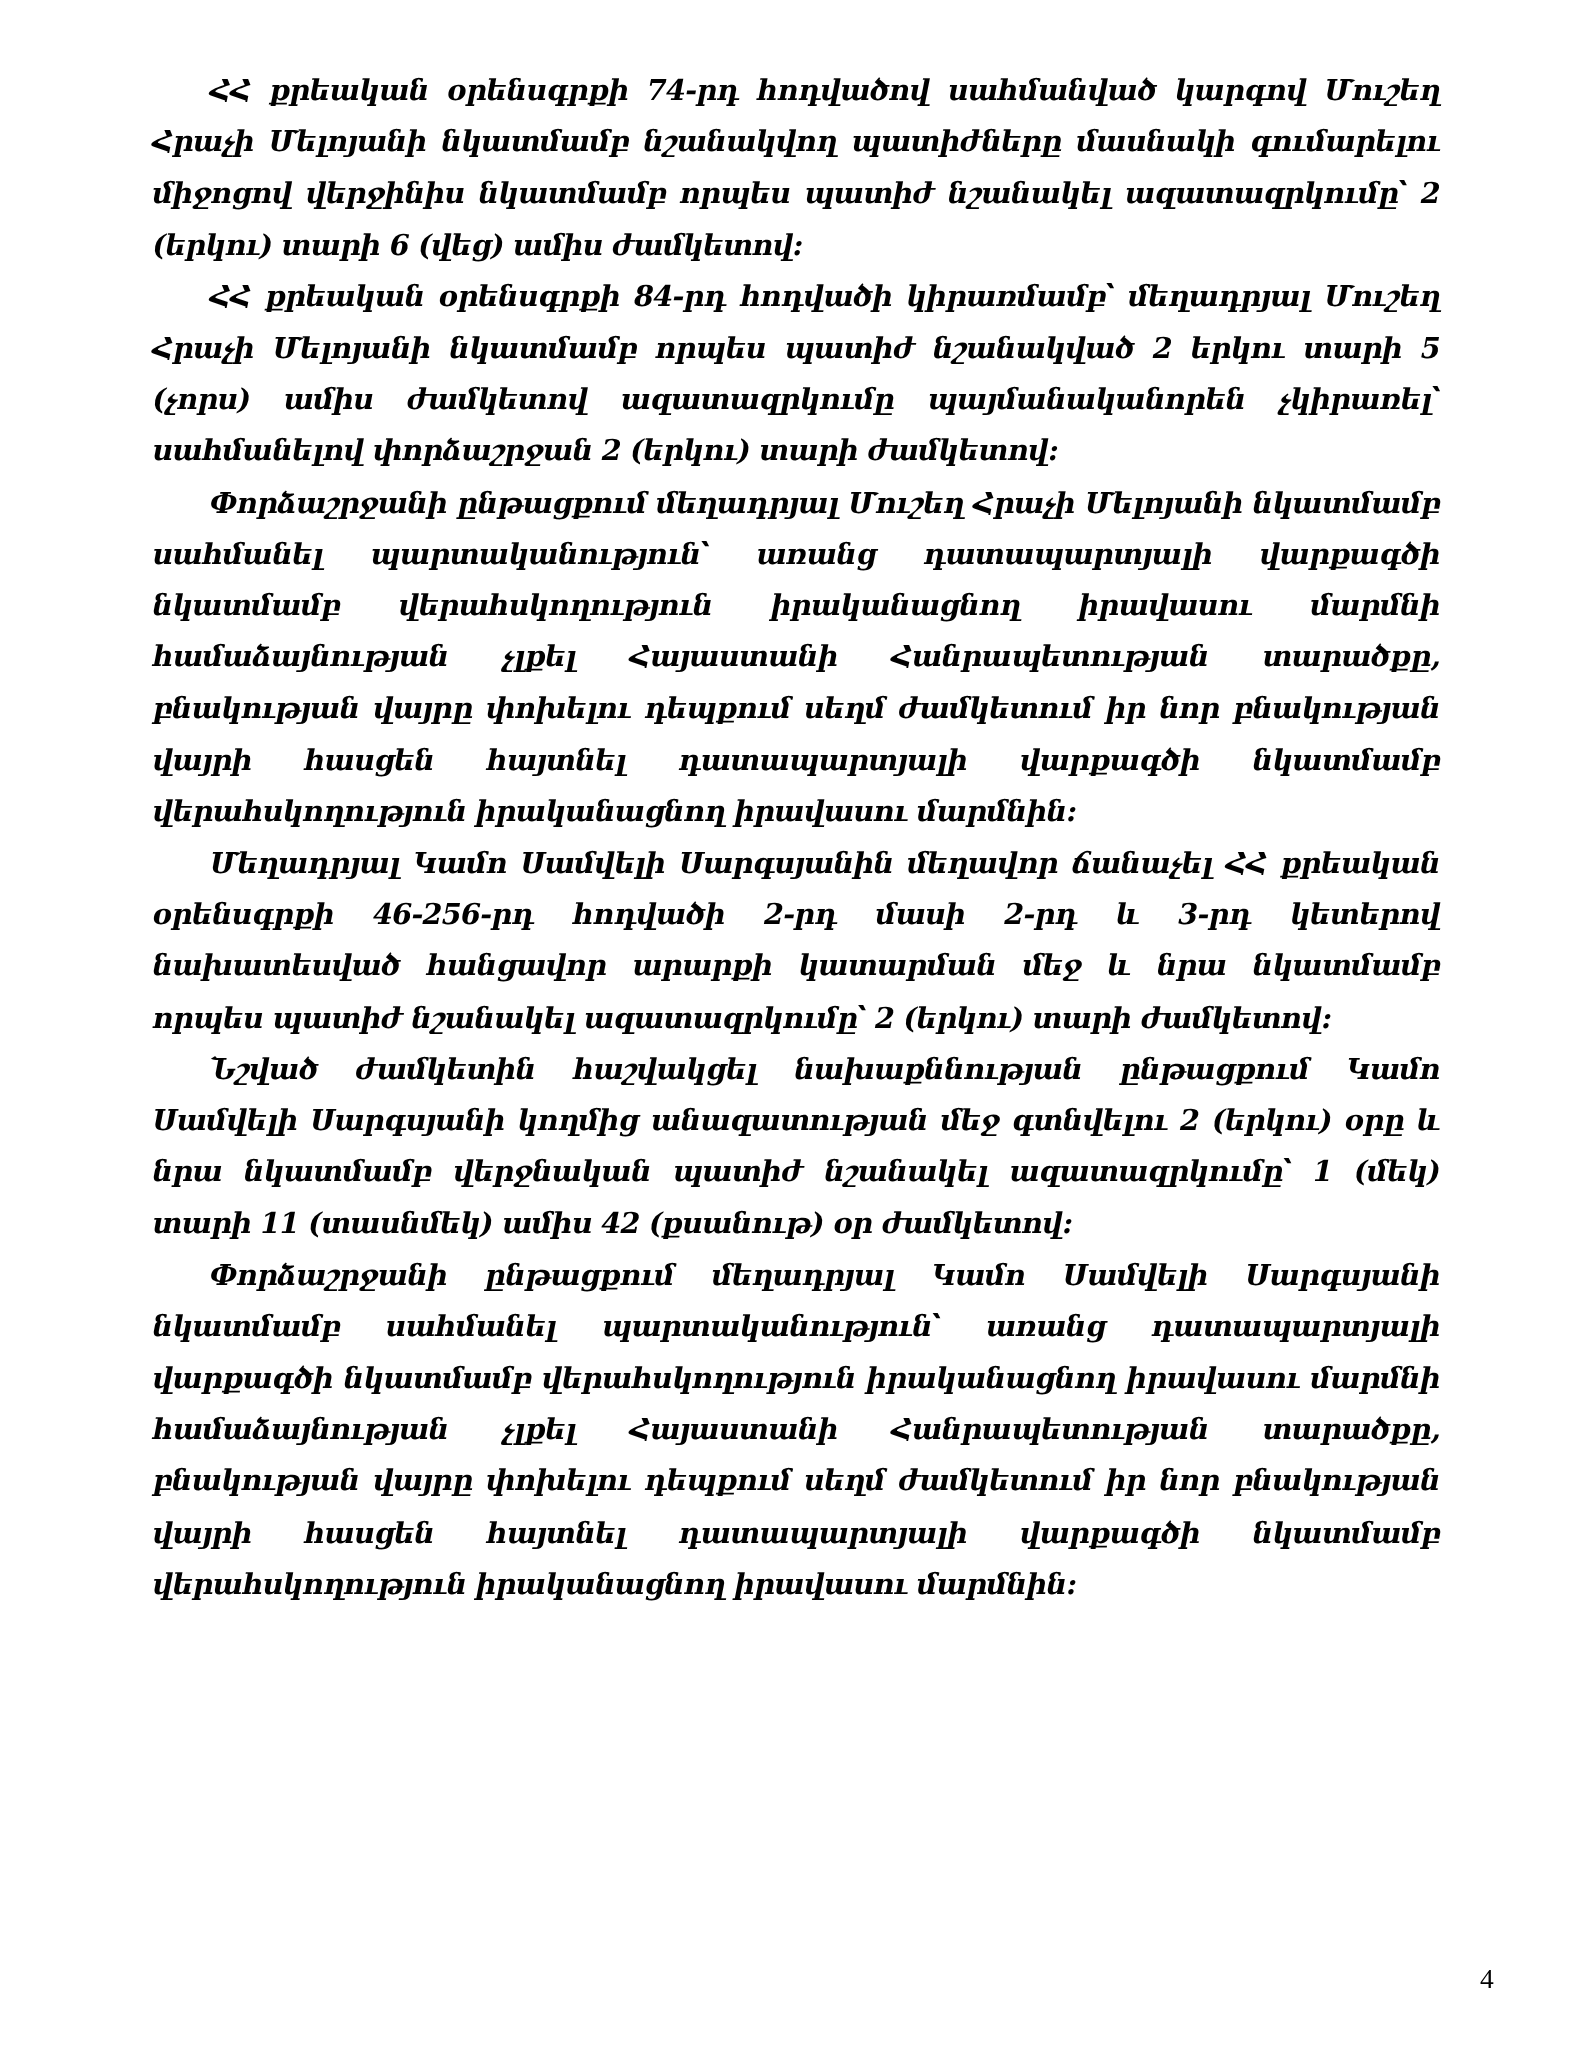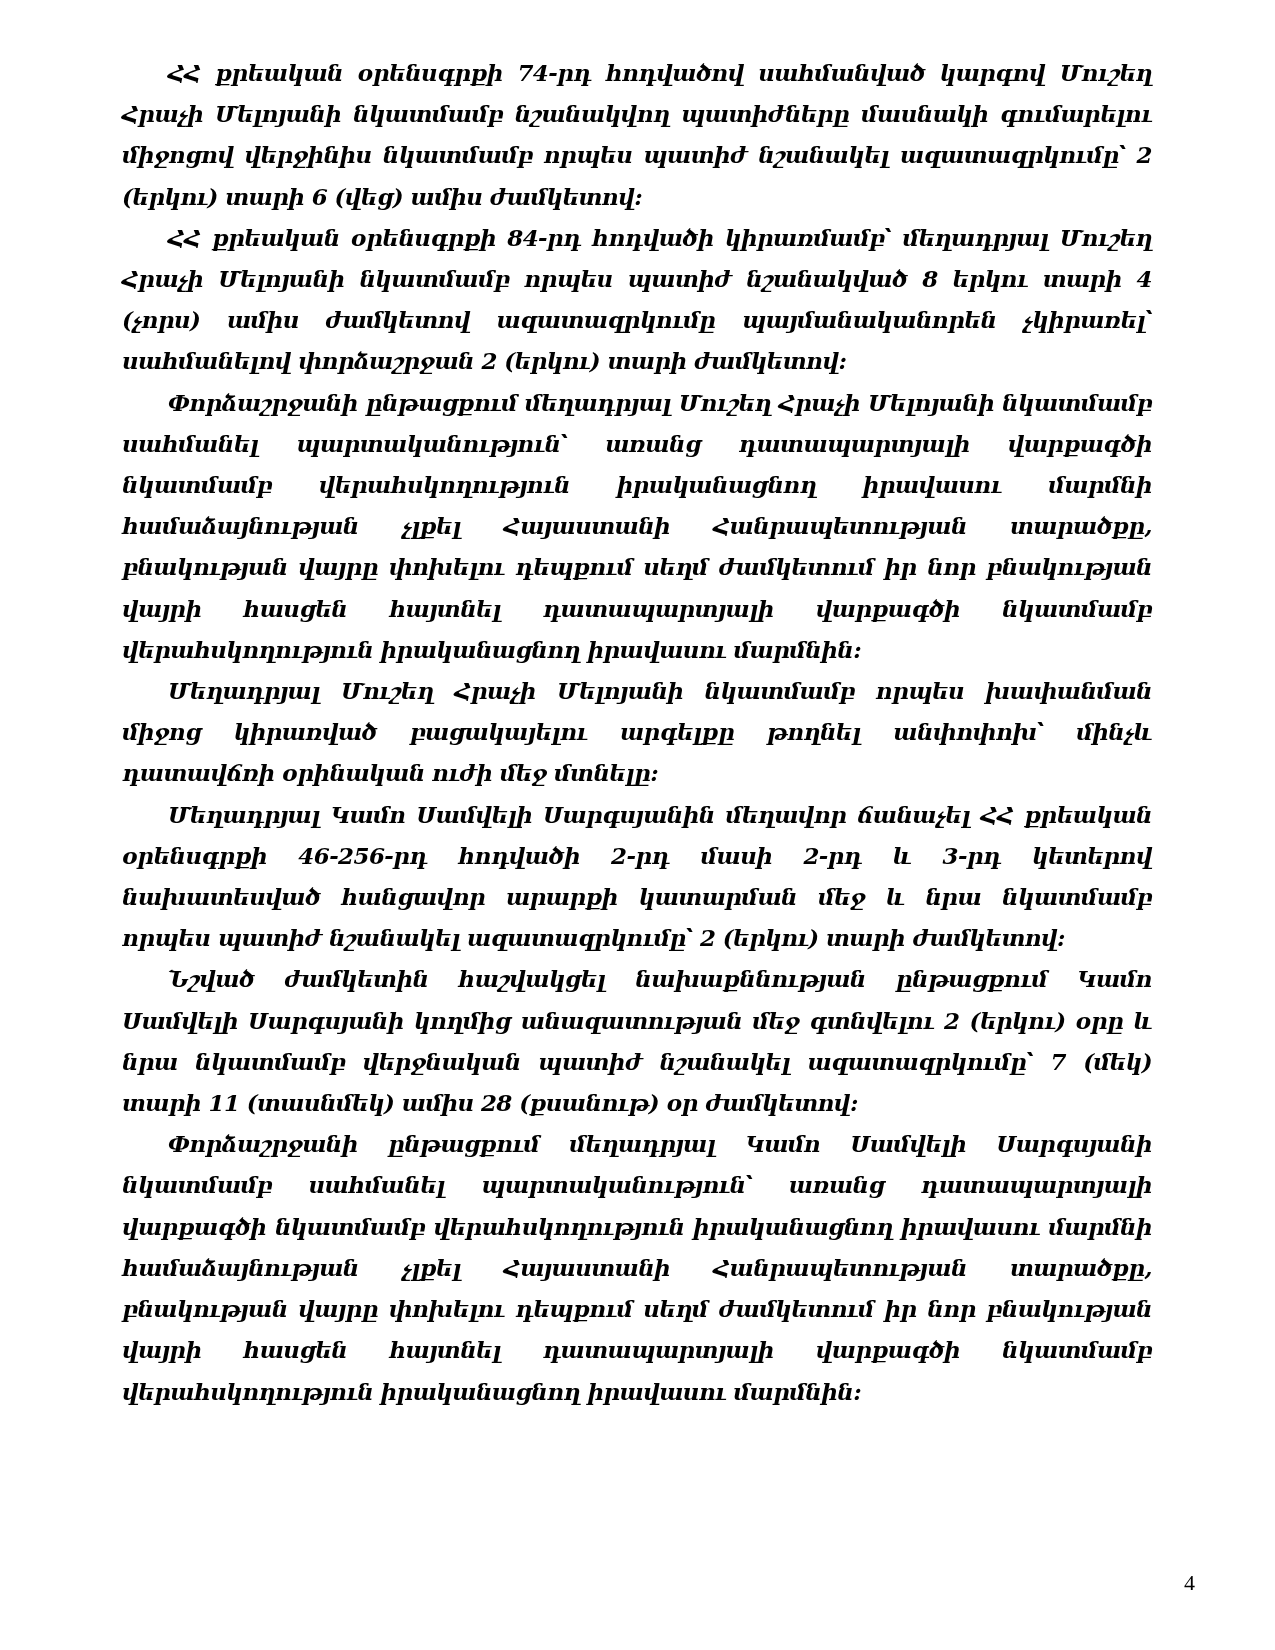--- a/index.html
+++ b/index.html
@@ -39,22 +39,21 @@
       font-family: "Liberation Serif", serif;
       font-size: 22px;
       color: #000000;
     }
   </style>
 </head>
 <body>
 
 <div class="page">
   <p class="para">ՀՀ քրեական օրենսգրքի 74-րդ հոդվածով սահմանված կարգով Մուշեղ Հրաչի Մելոյանի նկատմամբ նշանակվող պատիժները մասնակի գումարելու միջոցով վերջինիս նկատմամբ որպես պատիժ նշանակել ազատազրկումը՝ 2 (երկու) տարի 6 (վեց) ամիս ժամկետով:</p>
-  <p class="para">ՀՀ քրեական օրենսգրքի 84-րդ հոդվածի կիրառմամբ՝ մեղադրյալ Մուշեղ Հրաչի Մելոյանի նկատմամբ որպես պատիժ նշանակված 8 երկու տարի 4 (չորս) ամիս ժամկետով ազատազրկումը պայմանականորեն չկիրառել՝ սահմանելով փորձաշրջան 2 (երկու) տարի ժամկետով:</p>
+  <p class="para">ՀՀ քրեական օրենսգրքի 84-րդ հոդվածի կիրառմամբ՝ մեղադրյալ Մուշեղ Հրաչի Մելոյանի նկատմամբ որպես պատիժ նշանակված 2 երկու տարի 5 (չորս) ամիս ժամկետով ազատազրկումը պայմանականորեն չկիրառել՝ սահմանելով փորձաշրջան 2 (երկու) տարի ժամկետով:</p>
   <p class="para">Փորձաշրջանի ընթացքում մեղադրյալ Մուշեղ Հրաչի Մելոյանի նկատմամբ սահմանել պարտականություն՝ առանց դատապարտյալի վարքագծի նկատմամբ վերահսկողություն իրականացնող իրավասու մարմնի համաձայնության չլքել Հայաստանի Հանրապետության տարածքը, բնակության վայրը փոխելու դեպքում սեղմ ժամկետում իր նոր բնակության վայրի հասցեն հայտնել դատապարտյալի վարքագծի նկատմամբ վերահսկողություն իրականացնող իրավասու մարմնին:</p>
-  <p class="para">Մեղադրյալ Մուշեղ Հրաչի Մելոյանի նկատմամբ որպես խափանման միջոց կիրառված բացակայելու արգելքը թողնել անփոփոխ՝ մինչև դատավճռի օրինական ուժի մեջ մտնելը:</p>
   <p class="para">Մեղադրյալ Կամո Սամվելի Սարգսյանին մեղավոր ճանաչել ՀՀ քրեական օրենսգրքի 46-256-րդ հոդվածի 2-րդ մասի 2-րդ և 3-րդ կետերով նախատեսված հանցավոր արարքի կատարման մեջ և նրա նկատմամբ որպես պատիժ նշանակել ազատազրկումը՝ 2 (երկու) տարի ժամկետով:</p>
-  <p class="para">Նշված ժամկետին հաշվակցել նախաքննության ընթացքում Կամո Սամվելի Սարգսյանի կողմից անազատության մեջ գտնվելու 2 (երկու) օրը և նրա նկատմամբ վերջնական պատիժ նշանակել ազատազրկումը՝ 7 (մեկ) տարի 11 (տասնմեկ) ամիս 28 (քսանութ) օր ժամկետով:</p>
+  <p class="para">Նշված ժամկետին հաշվակցել նախաքննության ընթացքում Կամո Սամվելի Սարգսյանի կողմից անազատության մեջ գտնվելու 2 (երկու) օրը և նրա նկատմամբ վերջնական պատիժ նշանակել ազատազրկումը՝ 1 (մեկ) տարի 11 (տասնմեկ) ամիս 42 (քսանութ) օր ժամկետով:</p>
   <p class="para">Փորձաշրջանի ընթացքում մեղադրյալ Կամո Սամվելի Սարգսյանի նկատմամբ սահմանել պարտականություն՝ առանց դատապարտյալի վարքագծի նկատմամբ վերահսկողություն իրականացնող իրավասու մարմնի համաձայնության չլքել Հայաստանի Հանրապետության տարածքը, բնակության վայրը փոխելու դեպքում սեղմ ժամկետում իր նոր բնակության վայրի հասցեն հայտնել դատապարտյալի վարքագծի նկատմամբ վերահսկողություն իրականացնող իրավասու մարմնին:</p>
 
 </div>
 
 <div class="page-number">4</div>
 
 </body></html>

